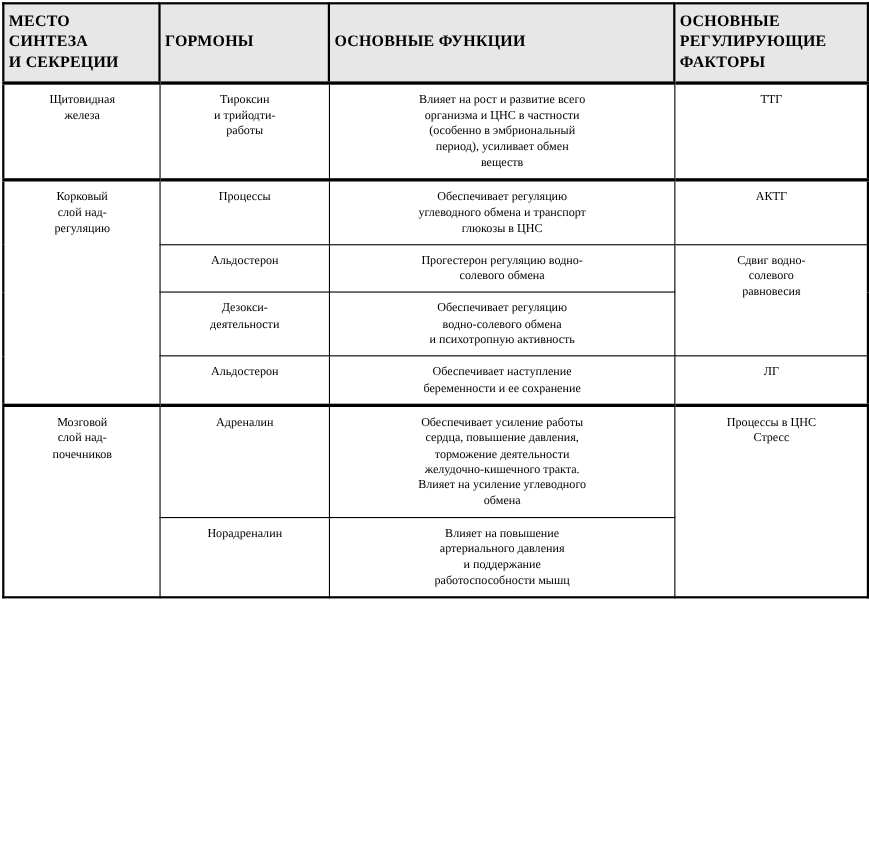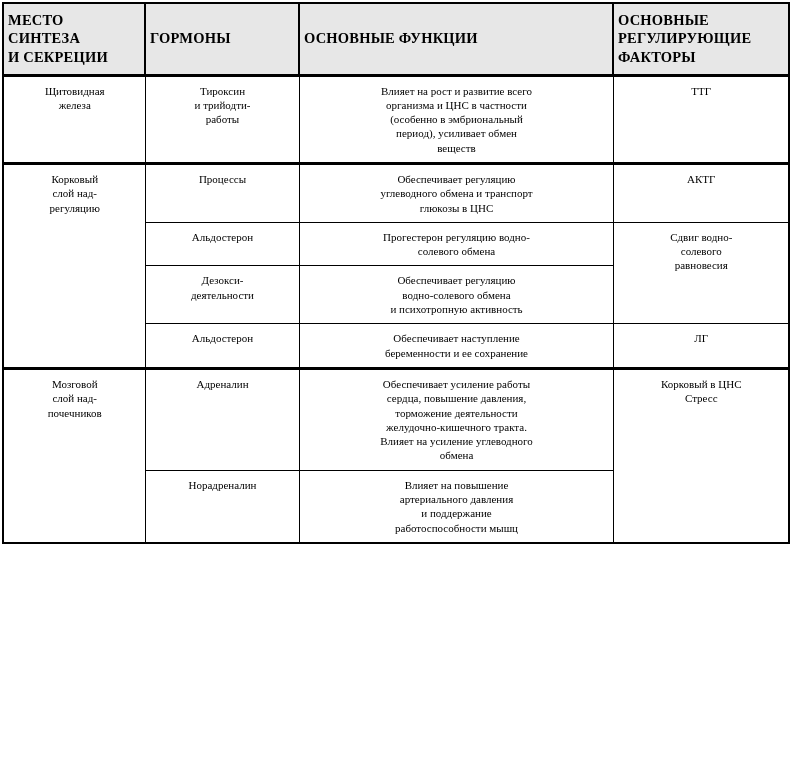--- a/index.html
+++ b/index.html
@@ -211,21 +211,21 @@
         </td>
         <td>
           <span class="cell-text">Обеспечивает усиление работы
 сердца, повышение давления,
 торможение деятельности
 желудочно-кишечного тракта.
 Влияет на усиление углеводного
 обмена</span>
         </td>
         <td class="vmid" rowspan="2">
-          <span class="cell-text">Корковый в ЦНС
+          <span class="cell-text">Процессы в ЦНС
 Стресс</span>
         </td>
       </tr>
 
       <tr>
         <td>
           <span class="cell-text">Норадреналин</span>
         </td>
         <td>
           <span class="cell-text">Влияет на повышение

